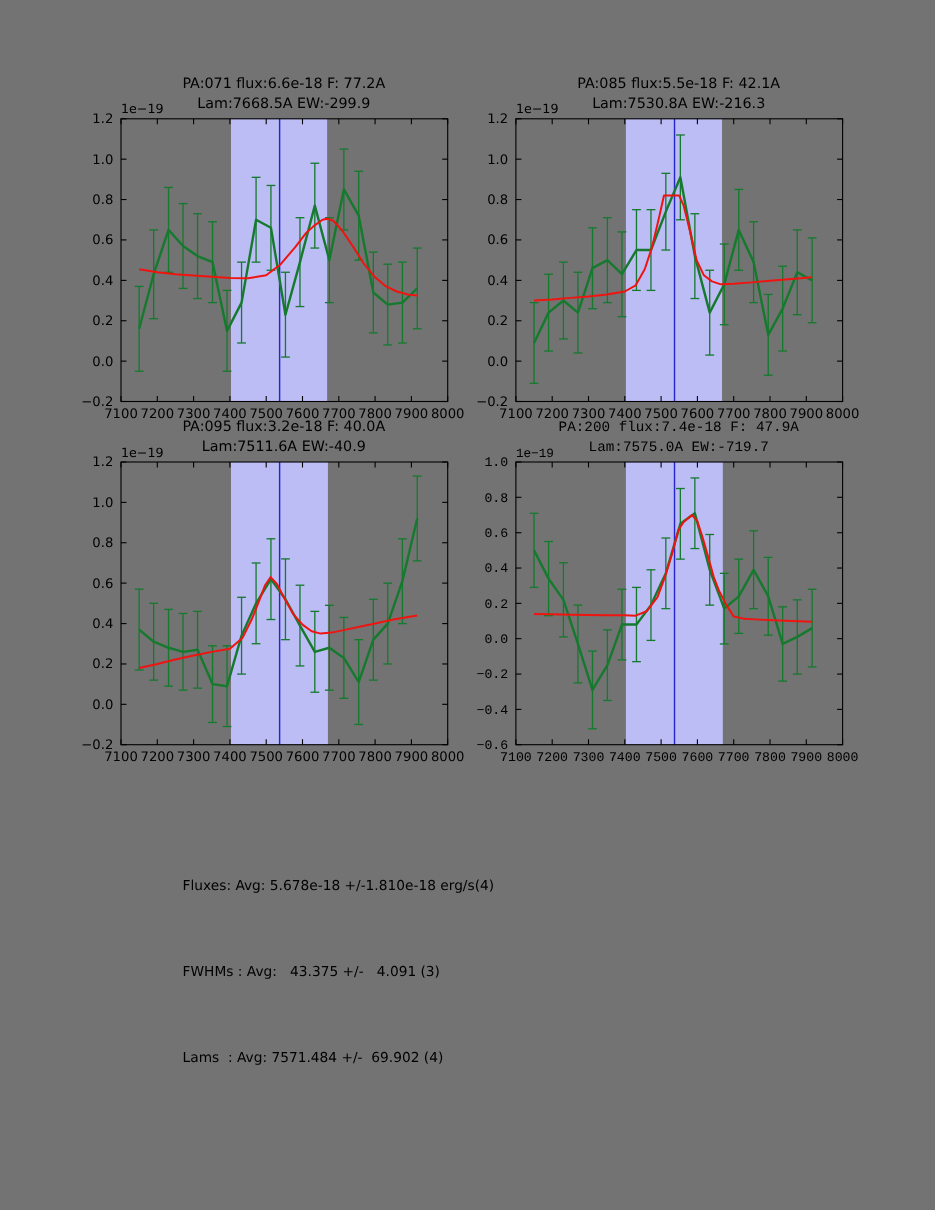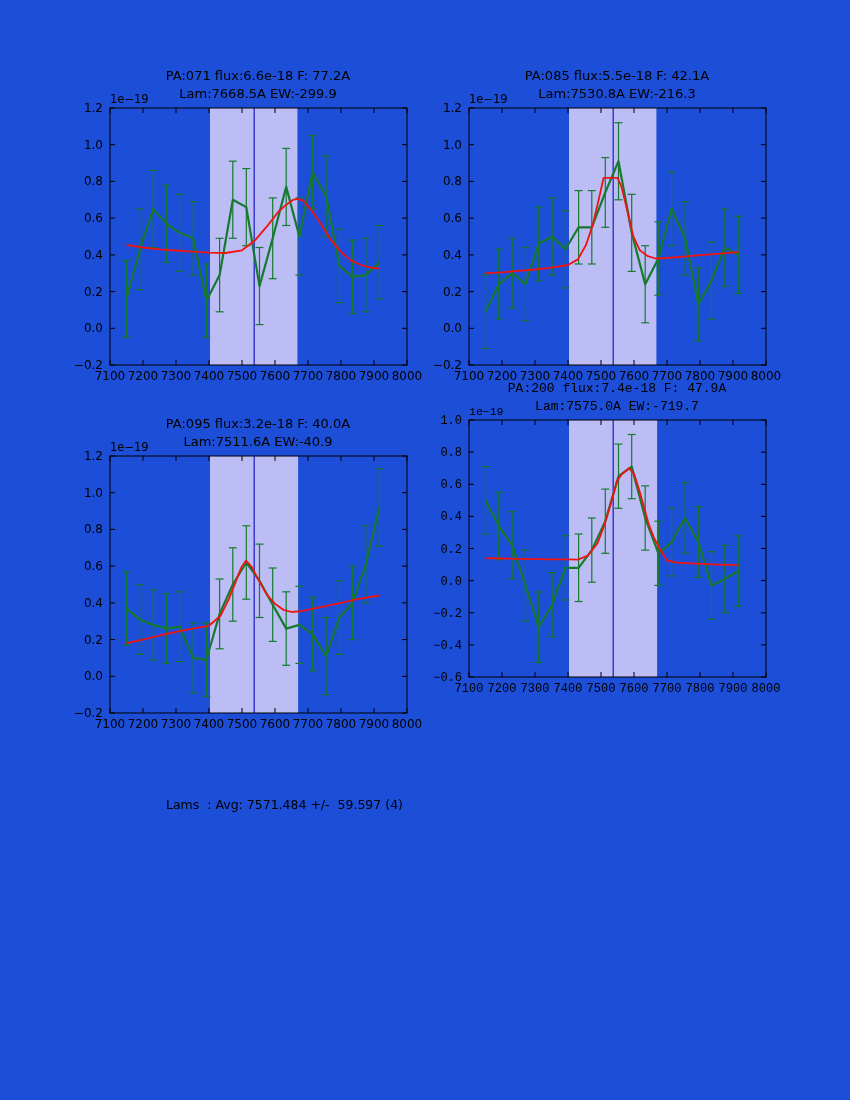--- a/index.html
+++ b/index.html
@@ -1,20 +1,20 @@
 <!DOCTYPE html>
 <html><head>
 <meta charset="utf-8">
 <style>
   html, body { margin: 0; padding: 0; background: #ffffff; }
   .figure {
     position: relative;
     width: 850px;
     height: 1100px;
-    background: #1d4ed8;
+    background: #737373;
     font-family: "DejaVu Sans", "Liberation Sans", sans-serif;
     overflow: hidden;
   }
   .subplot { position: absolute; width: 350px; height: 325px; }
   .plot-svg { display: block; overflow: visible; width: 350px; height: 325px; }
   .sp-title { font-size: 13px; fill: #000000; text-anchor: middle; }
   .sp-offset { font-size: 11.5px; fill: #000000; text-anchor: start; }
   .tick-label { font-size: 12px; fill: #000000; }
   .summary {
     position: absolute;
@@ -294,21 +294,21 @@
             <text x="38" y="194.9" text-anchor="end" class="tick-label">0.4</text>
             <text x="38" y="158.1" text-anchor="end" class="tick-label">0.6</text>
             <text x="38" y="121.4" text-anchor="end" class="tick-label">0.8</text>
             <text x="38" y="84.7" text-anchor="end" class="tick-label">1.0</text>
             <text x="38" y="48.0" text-anchor="end" class="tick-label">1.2</text>
           </g>
         </g>
       </svg>
   </div>
 
-  <div class="subplot" style="left:65px; top:376px;margin-top:36px;">
+  <div class="subplot" style="left:65px; top:376px;">
     <svg class="plot-svg" viewBox="0 0 350 325">
       <text class="sp-title" x="193" y="16">PA:095 flux:3.2e-18 F: 40.0A</text>
       <text class="sp-title" x="193" y="34">Lam:7511.6A EW:-40.9</text>
       <text class="sp-offset" x="45" y="39">1e−19</text>
     <g>
           <rect x="145.0" y="44" width="88.1" height="257" fill="#bdbdf6"></rect>
           <line x1="189.2" x2="189.2" y1="44" y2="301" stroke="#2626cc" stroke-width="1.3"></line>
           <g stroke="#157a2e" stroke-width="1.2">
             <line x1="61.5" x2="61.5" y1="159.6" y2="233.1"></line>
             <line x1="57.5" x2="65.5" y1="159.6" y2="159.6"></line>
@@ -568,18 +568,20 @@
             <text x="38" y="144.4" text-anchor="end" class="tick-label">0.4</text>
             <text x="38" y="112.3" text-anchor="end" class="tick-label">0.6</text>
             <text x="38" y="80.1" text-anchor="end" class="tick-label">0.8</text>
             <text x="38" y="48.0" text-anchor="end" class="tick-label">1.0</text>
           </g>
         </g>
       </svg>
   </div>
 
   <div class="summary">
-    <div class="summary-line">Lams  : Avg: 7571.484 +/-  59.597 (4)</div>
+    <div class="summary-line">Fluxes: Avg: 5.678e-18 +/-1.810e-18 erg/s(4)</div>
+    <div class="summary-line">FWHMs : Avg:   43.375 +/-   4.091 (3)</div>
+    <div class="summary-line">Lams  : Avg: 7571.484 +/-  69.902 (4)</div>
     
     
   </div>
 
 </div>
 
 </body></html>

